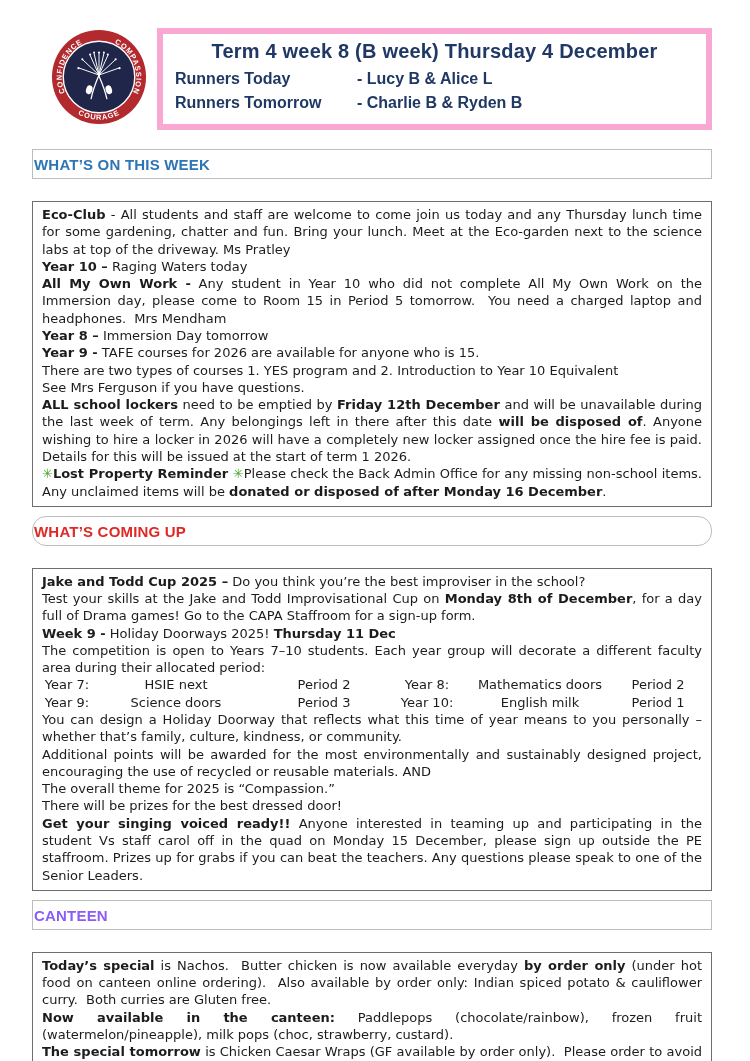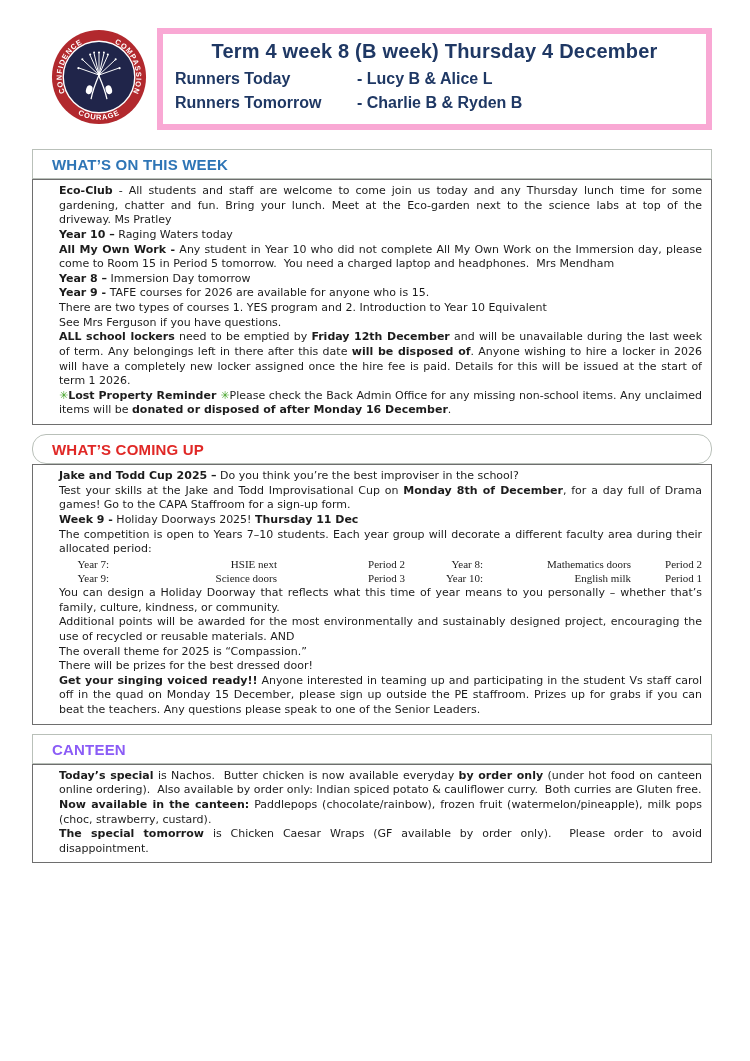--- a/index.html
+++ b/index.html
@@ -19,32 +19,32 @@
   .title-box{
     flex:1;border:6px solid #f9a8d4;padding:6px 12px 9px 12px;min-height:86px;
     font-family:"Liberation Sans",sans-serif;color:var(--navy);
   }
   .doc-title{text-align:center;font-size:20px;font-weight:600;letter-spacing:.2px;margin-bottom:4px;}
   .runner-row{display:flex;font-size:16px;font-weight:700;line-height:1.5;}
   .runner-label{width:182px;}
   
   .content{padding:10px 38px 0 32px;}
   .section-head{
-    border:1px solid var(--headborder);padding:6px 11px 5px 19px;margin-top:9px;
+    border:1px solid var(--headborder);padding:6px 11px 5px 1px;margin-top:9px;
     font-family:"Liberation Sans",sans-serif;font-size:15px;font-weight:700;letter-spacing:.2px;
     background:#fff;
   }
   .section-body{
-    border:1.5px solid var(--bodyborder);margin-top:0;padding:4px 9px 6px 26px;
-    font-size:11px;line-height:1.33;text-align:justify;background:#fff;
+    border:1.5px solid var(--bodyborder);margin-top:22px;padding:4px 9px 6px 9px;
+    font-size:13px;line-height:1.33;text-align:justify;background:#fff;
   }
   .section-body p{margin:0;}
   .seg-b{font-weight:700;}
   .seg-green{color:var(--astgreen);font-weight:700;}
-  .cols{display:grid;grid-template-columns:50px 168px 128px 78px 148px 1fr;text-align:right;font-family:Liberation Serif, serif;}
+  .cols{display:grid;grid-template-columns:50px 168px 128px 78px 148px 1fr;text-align:center;}
   .cols span{white-space:nowrap;overflow:hidden;}
   
   .badge-word{font-family:"Liberation Sans",sans-serif;font-weight:700;font-size:7.6px;letter-spacing:.9px;fill:#fff;}
 </style>
 </head>
 <body>
 
 <div class="page">
 
   <div class="header-row">

